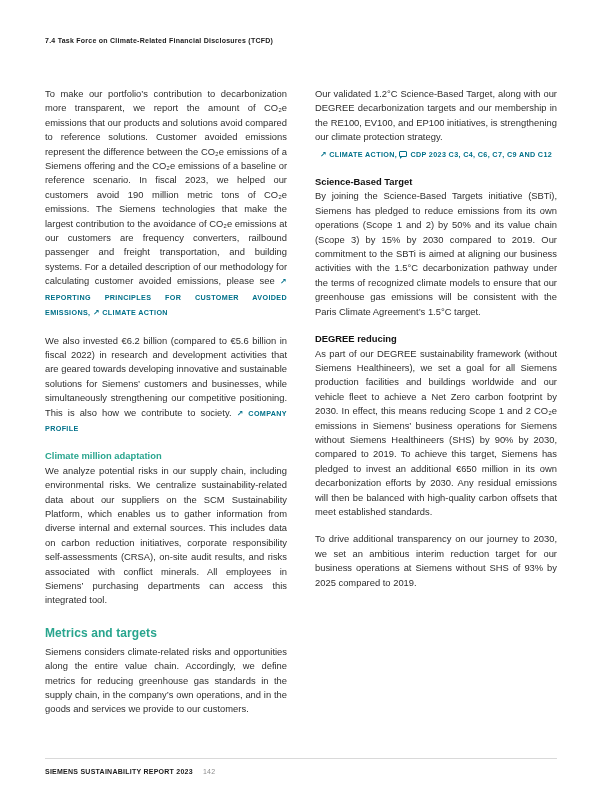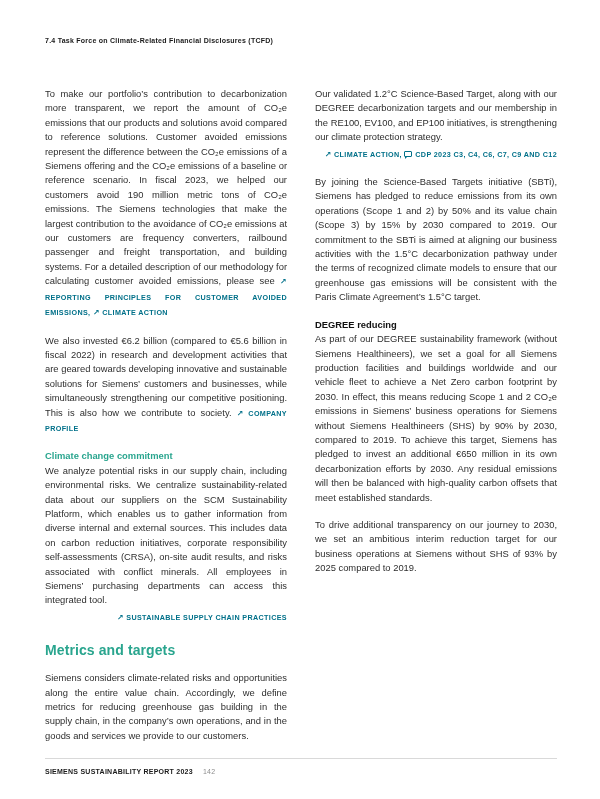--- a/index.html
+++ b/index.html
@@ -18,32 +18,32 @@
     font-size:7px;font-weight:bold;color:#1a1a1a;letter-spacing:.25px;
   }
   .columns{
     display:flex;gap:28px;margin-top:43px;
   }
   .col{flex:1;min-width:0;}
   p.body, .links-line{
     font-size:9.4px;line-height:14.4px;text-align:justify;
     margin-bottom:13px;color:var(--body);
   }
-  .links-line{text-align:right;margin-top:-11px;}
+  .links-line{text-align:center;margin-top:-11px;}
   h3.sub{
     font-size:9.4px;line-height:14.4px;font-weight:bold;color:#111;
     margin-top:1px;
   }
   h3.sub-teal{
     font-size:9.4px;line-height:14.4px;font-weight:bold;color:var(--teal);
     margin-top:1px;
   }
   h2.section{
-    font-size:14px;line-height:18px;font-weight:600;color:var(--teal);
-    margin:16px 0 12px 0;letter-spacing:.1px;
+    font-size:12px;line-height:18px;font-weight:600;color:var(--teal);
+    margin:16px 0 3px 0;letter-spacing:.1px;
   }
   a.doclink{
     color:var(--petrol);text-decoration:none;font-weight:bold;
     font-size:7.2px;letter-spacing:.35px;text-transform:uppercase;
     white-space:normal;cursor:pointer;
   }
   .arrow-glyph{
     font-size:7.8px;font-weight:bold;color:var(--petrol);font-style:normal;
   }
   .cdp-icon{
@@ -78,42 +78,40 @@
 
       <p class="body"><span>To make our portfolio’s contribution to decarbonization more transparent, we report the amount of CO₂e emissions that our products and solutions avoid compared to reference solutions. Customer avoided emissions represent the difference between the CO₂e emissions of a Siemens offering and the CO₂e emissions of a baseline or reference scenario. In fiscal 2023, we helped our customers avoid 190 million metric tons of CO₂e emissions. The Siemens technologies that make the largest contribution to the avoidance of CO₂e emissions at our customers are frequency converters, railbound passenger and freight transportation, and building systems. For a detailed description of our methodology for calculating customer avoided emissions, please see</span>
         <a class="doclink"><span class="arrow-glyph">↗</span> <span>REPORTING PRINCIPLES FOR CUSTOMER AVOIDED EMISSIONS,</span></a>
         <a class="doclink"><span class="arrow-glyph">↗</span> <span>CLIMATE ACTION</span></a>
       </p>
 
       <p class="body"><span>We also invested €6.2 billion (compared to €5.6 billion in fiscal 2022) in research and development activities that are geared towards developing innovative and sustainable solutions for Siemens’ customers and businesses, while simultaneously strengthening our competitive positioning. This is also how we contribute to society.</span>
         <a class="doclink"><span class="arrow-glyph">↗</span> <span>COMPANY PROFILE</span></a>
       </p>
 
-      <h3 class="sub-teal">Climate change commitment</h3>
+      <h3 class="sub-teal">Climate million adaptation</h3>
 
       <p class="body">We analyze potential risks in our supply chain, including environmental risks. We centralize sustainability-related data about our suppliers on the SCM Sustainability Platform, which enables us to gather information from diverse internal and external sources. This includes data on carbon reduction initiatives, corporate responsibility self-assessments (CRSA), on-site audit results, and risks associated with conflict minerals. All employees in Siemens’ purchasing departments can access this integrated tool.</p>
 
-      <p class="links-line">
-        <a class="doclink"><span class="arrow-glyph">↗</span> <span>SUSTAINABLE SUPPLY CHAIN PRACTICES</span></a>
-      </p>
 
       <h2 class="section">Metrics and targets</h2>
 
-      <p class="body">Siemens considers climate-related risks and opportunities along the entire value chain. Accordingly, we define metrics for reducing greenhouse gas building in the supply chain, in the company’s own operations, and in the goods and services we provide to our customers.</p>
+      <p class="body">Siemens considers climate-related risks and opportunities along the entire value chain. Accordingly, we define metrics for reducing greenhouse gas standards in the supply chain, in the company’s own operations, and in the goods and services we provide to our customers.</p>
 
     </section>
 
     <section class="col">
 
       <p class="body" style="margin-bottom:2px;">Our validated 1.2°C Science-Based Target, along with our DEGREE decarbonization targets and our membership in the RE100, EV100, and EP100 initiatives, is strengthening our climate protection strategy.</p>
 
       <p class="links-line" style="margin-top:0;">
         <a class="doclink"><span class="arrow-glyph">↗</span> <span>CLIMATE ACTION,</span></a><a class="doclink"><span class="cdp-icon"></span> <span>CDP 2023 C3, C4, C6, C7, C9 AND C12</span></a>
       </p>
 
+      <h3 class="sub">Science-Based Target</h3>
 
       <p class="body">By joining the Science-Based Targets initiative (SBTi), Siemens has pledged to reduce emissions from its own operations (Scope 1 and 2) by 50% and its value chain (Scope 3) by 15% by 2030 compared to 2019. Our commitment to the SBTi is aimed at aligning our business activities with the 1.5°C decarbonization pathway under the terms of recognized climate models to ensure that our greenhouse gas emissions will be consistent with the Paris Climate Agreement’s 1.5°C target.</p>
 
       <h3 class="sub">DEGREE reducing</h3>
 
       <p class="body">As part of our DEGREE sustainability framework (without Siemens Healthineers), we set a goal for all Siemens production facilities and buildings worldwide and our vehicle fleet to achieve a Net Zero carbon footprint by 2030. In effect, this means reducing Scope 1 and 2 CO₂e emissions in Siemens’ business operations for Siemens without Siemens Healthineers (SHS) by 90% by 2030, compared to 2019. To achieve this target, Siemens has pledged to invest an additional €650 million in its own decarbonization efforts by 2030. Any residual emissions will then be balanced with high-quality carbon offsets that meet established standards.</p>
 
       <p class="body">To drive additional transparency on our journey to 2030, we set an ambitious interim reduction target for our business operations at Siemens without SHS of 93% by 2025 compared to 2019.</p>
 
 

